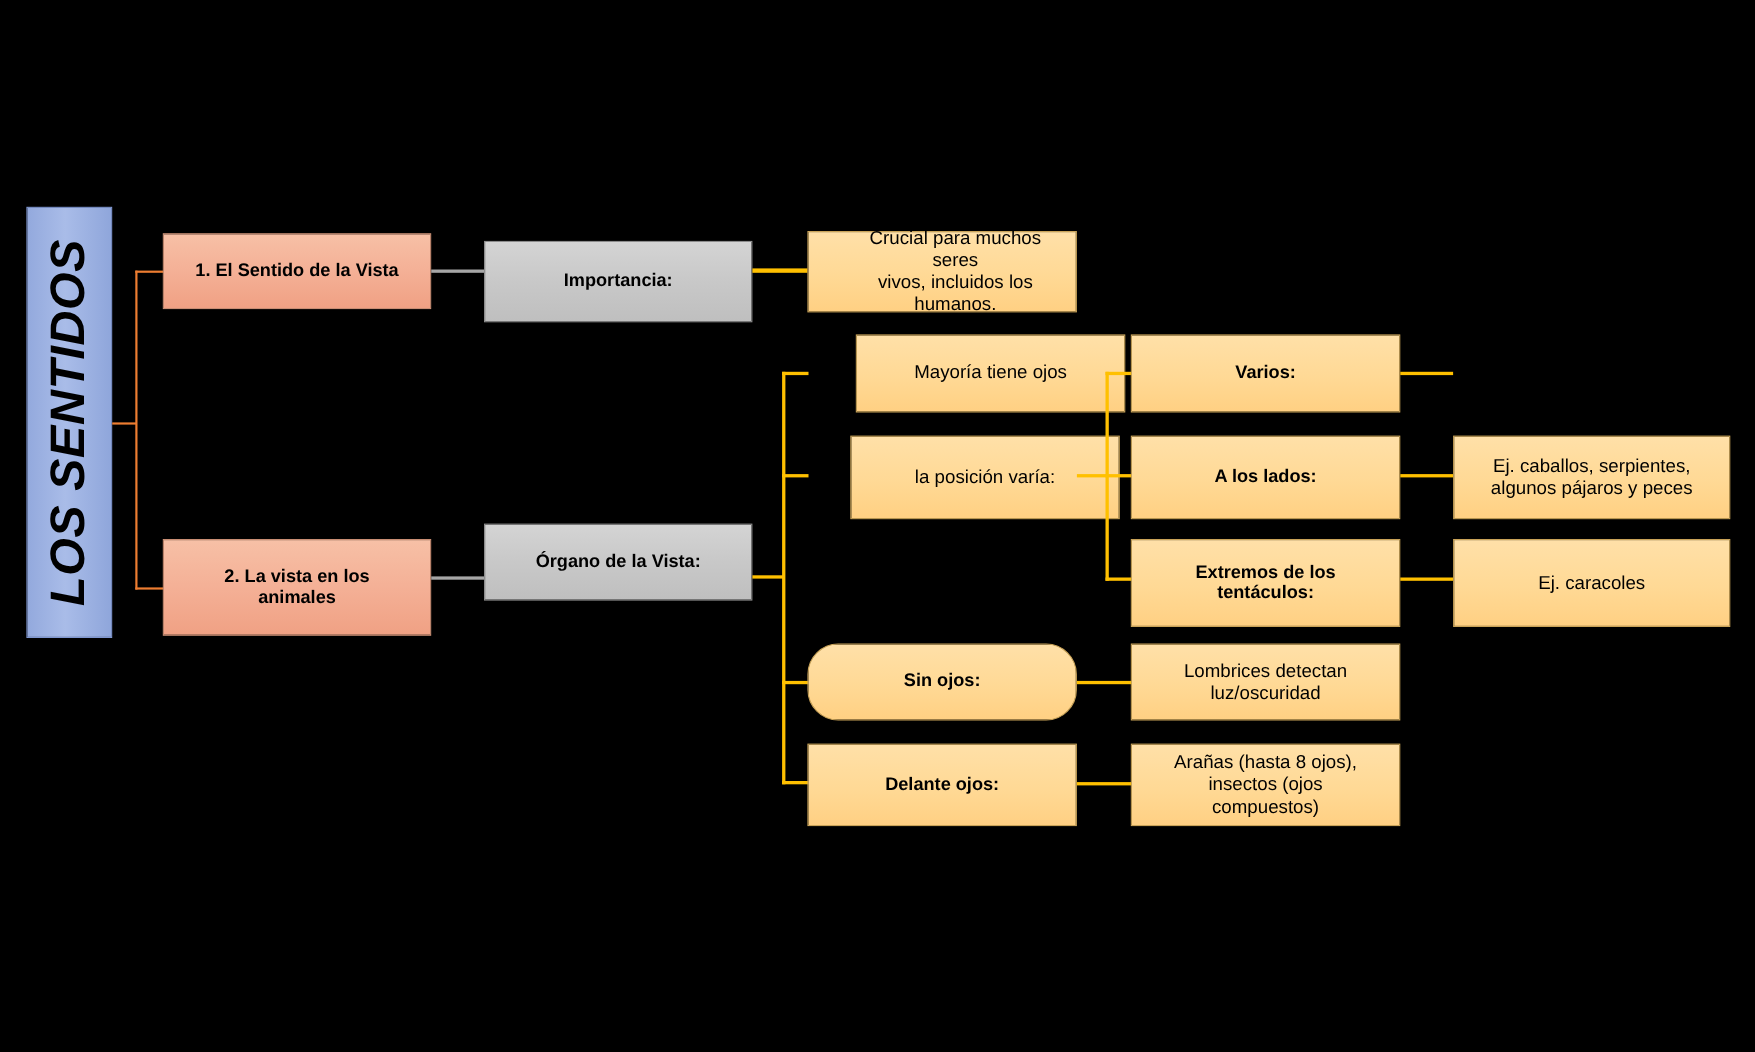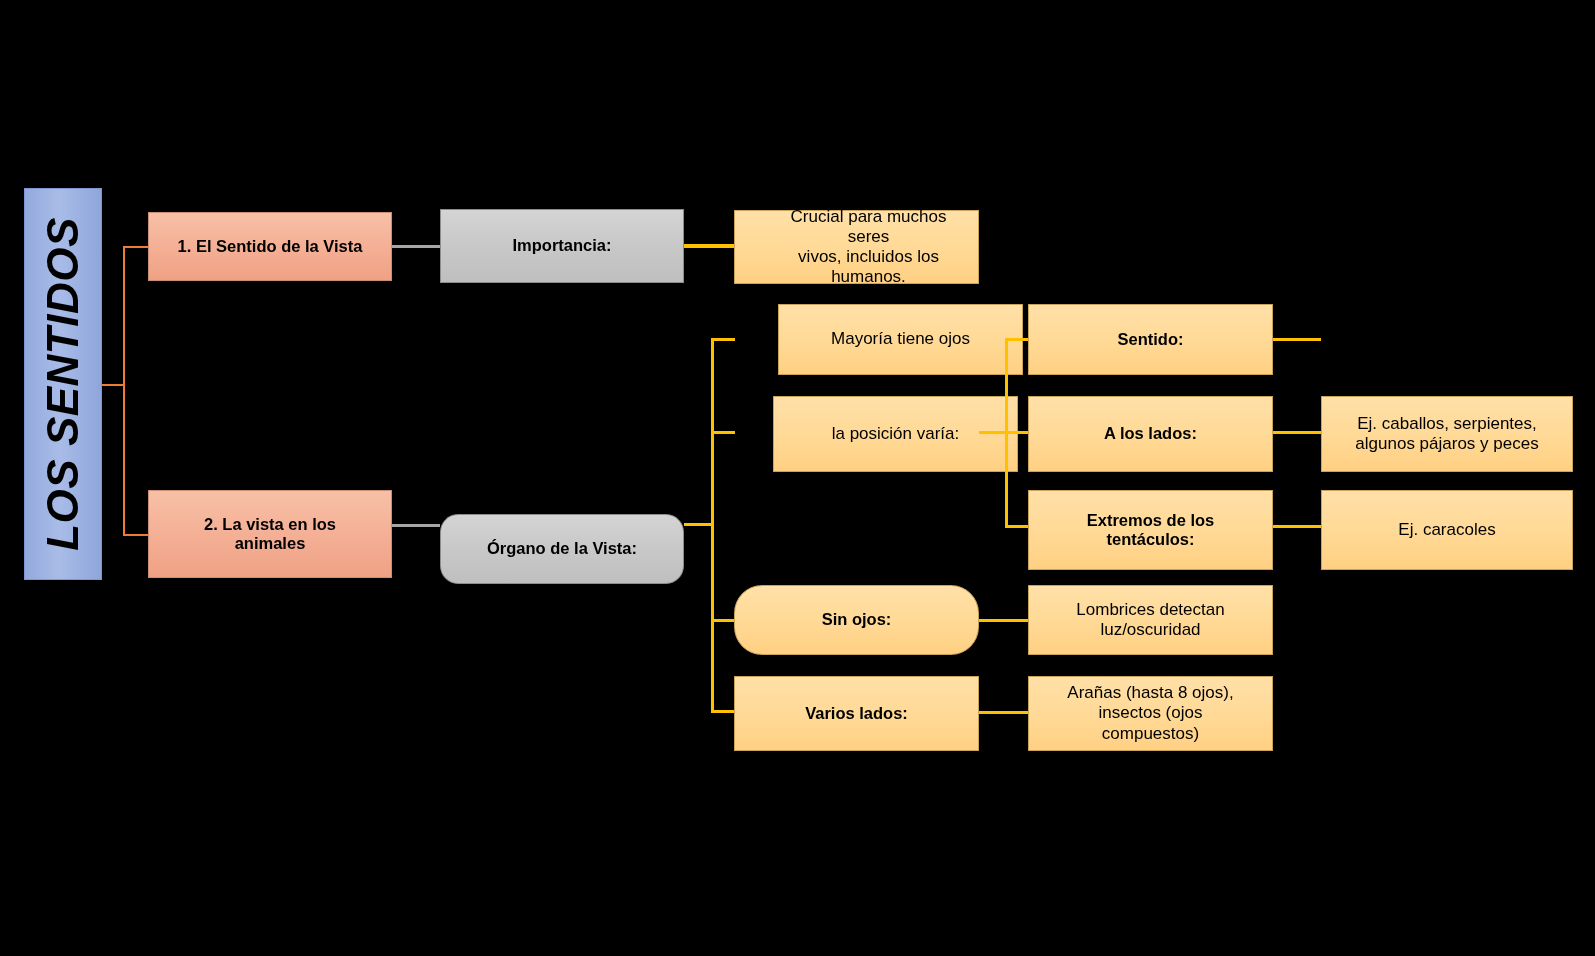--- a/index.html
+++ b/index.html
@@ -60,20 +60,21 @@
     background: linear-gradient(to bottom, #f7c0a6 0%, #f4b096 50%, #f0a184 100%);
     border: 1px solid #c98e74;
     font-size: 16.5px;
     font-weight: bold;
   }
   .node.gray {
     background: linear-gradient(to bottom, #d4d4d4 0%, #c8c8c8 50%, #bfbfbf 100%);
     border: 1px solid #8c8c8c;
     font-size: 16.5px;
     font-weight: bold;
+    margin-top: 10px;
   }
   .node.amber {
     background: linear-gradient(to bottom, #ffe0a8 0%, #ffd995 55%, #ffd083 100%);
     border: 1px solid #c9a358;
     font-size: 17px;
     font-weight: normal;
   }
   .node.amber.bold {
     font-weight: bold;
     font-size: 16.5px;
@@ -122,21 +123,21 @@
     <span class="txt">2. La vista en los animales</span>
   </div>
 
   <div class="conn gray" style="left:392px; top:245px; width:48px; height:3px;"></div>
   <div class="conn gray" style="left:392px; top:524px; width:48px; height:3px;"></div>
 
   <div class="node gray" style="left:440px; top:209px; width:244px; height:74px;">
     <span class="txt">Importancia:</span>
   </div>
 
-  <div class="node gray" style="left:440px; top:514px; width:244px; height:70px;border-radius:18px;">
+  <div class="node gray" style="left:440px; top:466px; width:244px; height:70px;">
     <span class="txt">Órgano de la Vista:</span>
   </div>
 
   <div class="conn gold" style="left:684px; top:244px; width:50px; height:4px;"></div>
 
   <div class="conn gold" style="left:684px; top:523px; width:28px; height:3px;"></div>
 
   <div class="conn gold" style="left:711px; top:338px; width:3px; height:375px;"></div>
 
   <div class="conn gold" style="left:711px; top:338px; width:24px; height:3px;"></div>
@@ -158,34 +159,34 @@
 
   <div class="node amber" style="left:773px; top:396px; width:245px; height:76px;">
     <span class="txt">la posición varía:</span>
   </div>
 
   <div class="node amber bold" style="left:734px; top:585px; width:245px; height:70px;border-radius:28px;">
     <span class="txt">Sin ojos:</span>
   </div>
 
   <div class="node amber bold" style="left:734px; top:676px; width:245px; height:75px;">
-    <span class="txt">Varios lados:</span>
+    <span class="txt">Delante ojos:</span>
   </div>
 
   <div class="conn gold" style="left:979px; top:431px; width:28px; height:3px;"></div>
   <div class="conn gold" style="left:1005px; top:338px; width:3px; height:190px;"></div>
   <div class="conn gold" style="left:1005px; top:338px; width:25px; height:3px;"></div>
   <div class="conn gold" style="left:1005px; top:431px; width:25px; height:3px;"></div>
   <div class="conn gold" style="left:1005px; top:525px; width:25px; height:3px;"></div>
 
   <div class="conn gold" style="left:979px; top:619px; width:50px; height:3px;"></div>
   <div class="conn gold" style="left:979px; top:711px; width:50px; height:3px;"></div>
 
   <div class="node amber bold" style="left:1028px; top:304px; width:245px; height:71px;">
-    <span class="txt">Sentido:</span>
+    <span class="txt">Varios:</span>
   </div>
 
   <div class="node amber bold" style="left:1028px; top:396px; width:245px; height:76px;">
     <span class="txt">A los lados:</span>
   </div>
 
   <div class="node amber bold" style="left:1028px; top:490px; width:245px; height:80px;">
     <span class="txt">Extremos de los tentáculos:</span>
   </div>
 

